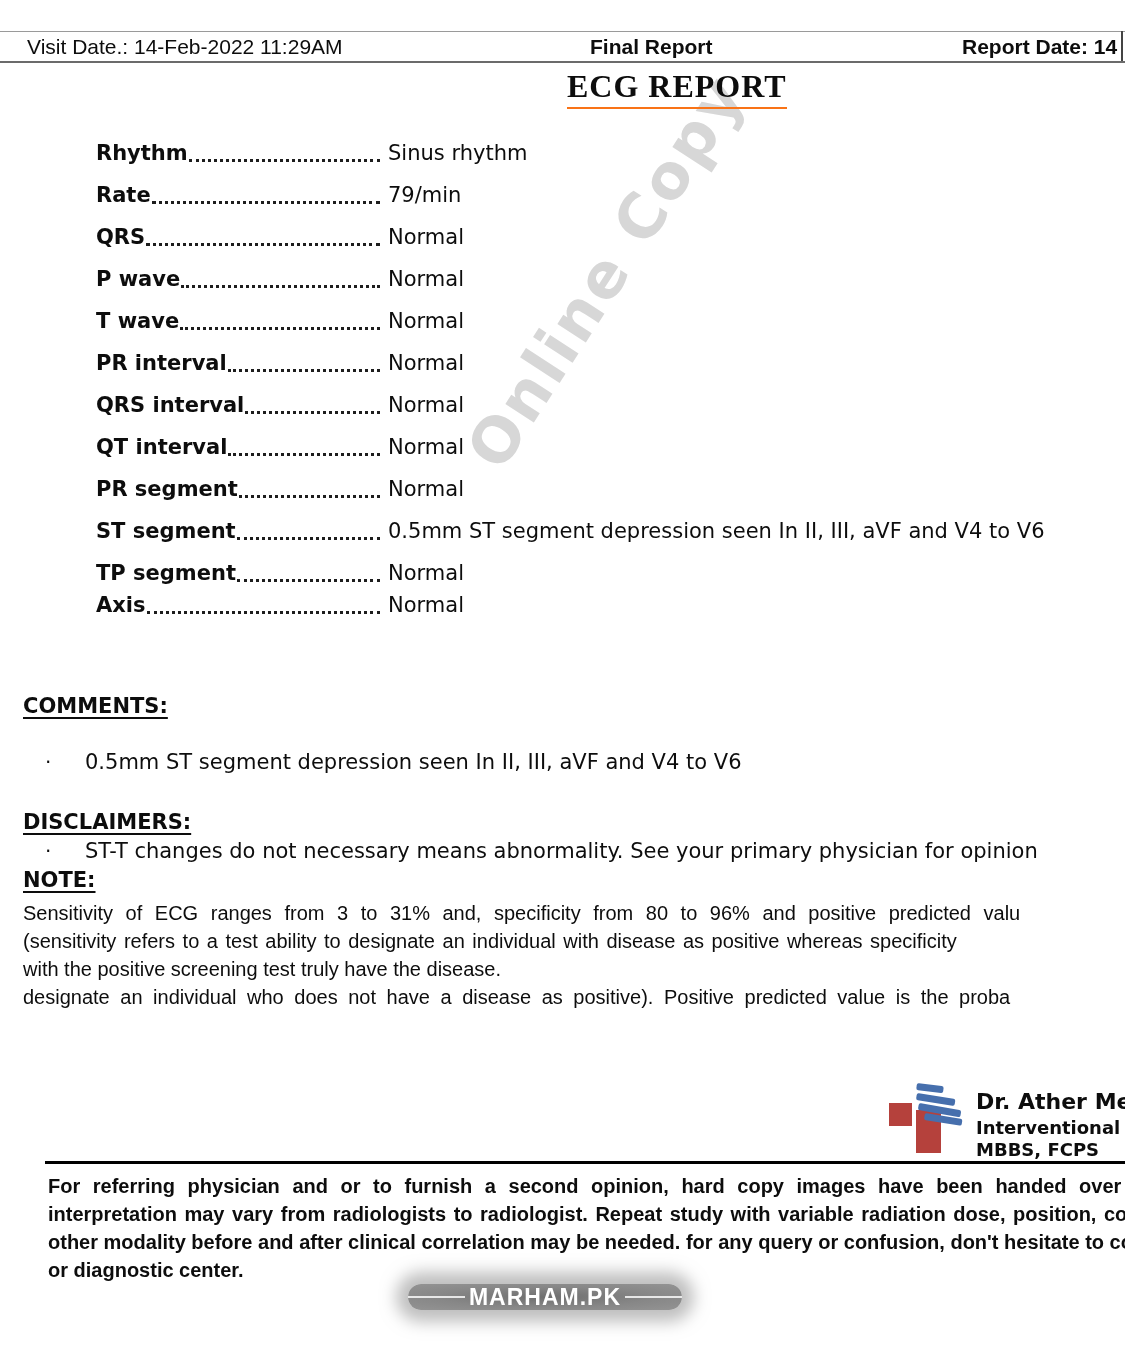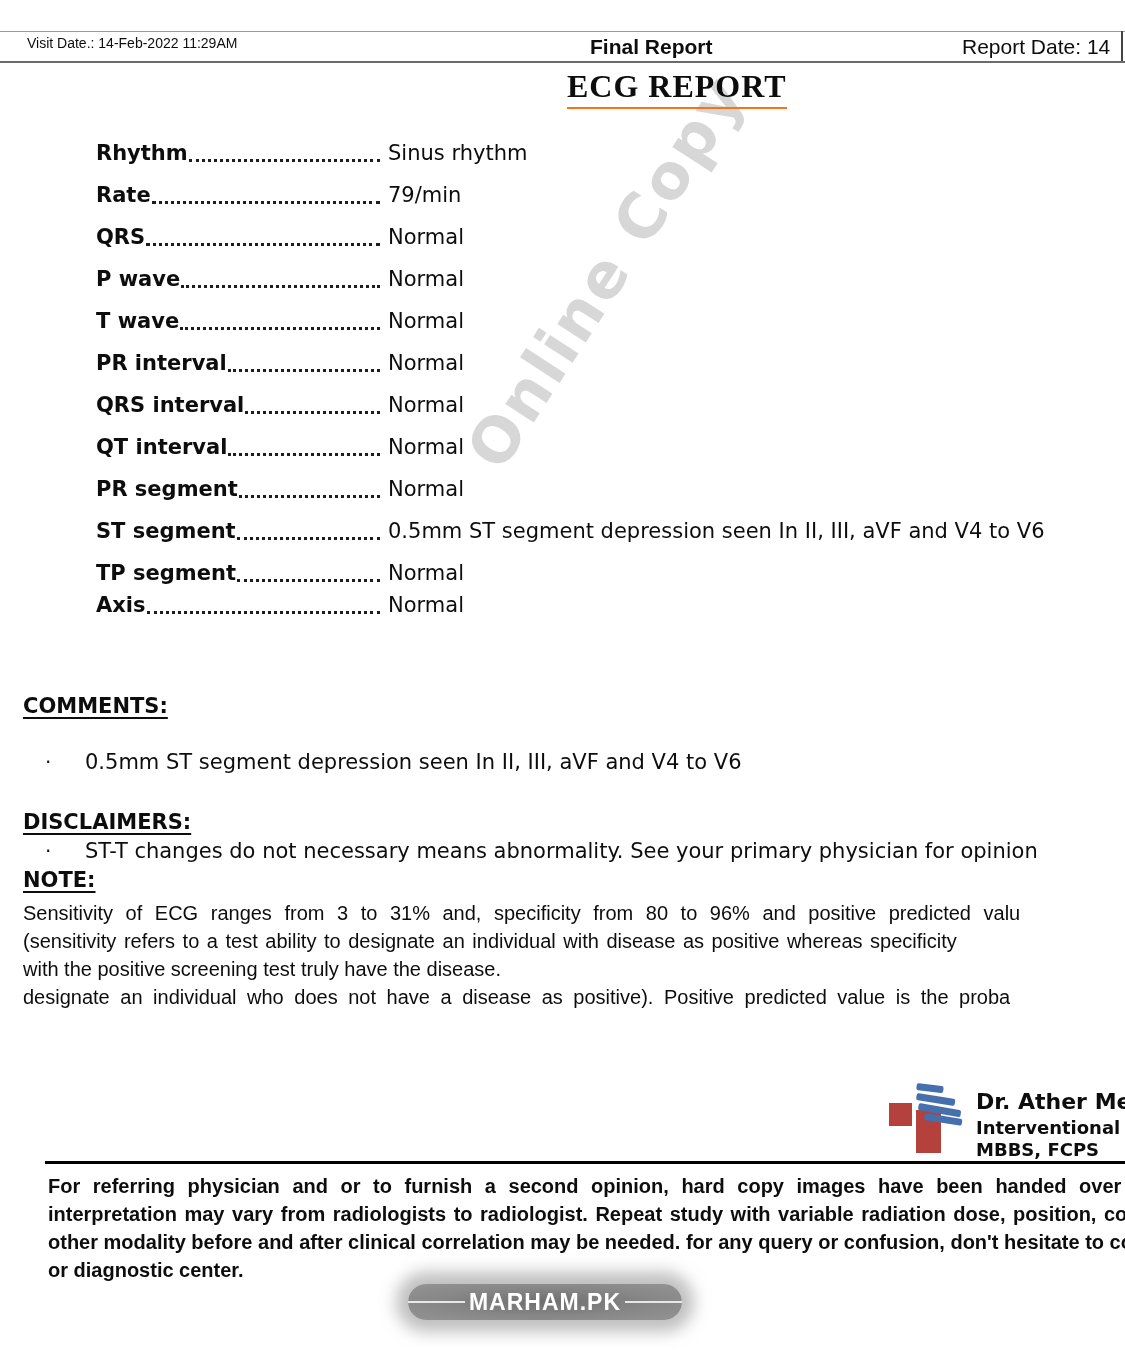--- a/index.html
+++ b/index.html
@@ -16,23 +16,23 @@
     font-size:62px;letter-spacing:3px;color:#d7d7d7;
     white-space:nowrap;z-index:0;
   }
   .layer{position:absolute;inset:0;z-index:1;}
   
   .address{position:absolute;top:8px;left:0;width:1012px;text-align:center;
     font-size:19px;white-space:nowrap;}
   .rule-top{position:absolute;top:31px;left:0;right:0;height:1px;background:#9a9a9a;}
   .rule-mid{position:absolute;top:61px;left:0;right:0;height:2px;background:#6b6b6b;}
   .edge-tick{position:absolute;top:31px;left:1121px;width:2px;height:30px;background:#444;}
-  .visit{position:absolute;top:35px;left:27px;font-size:14px;white-space:nowrap;text-align:right;}
+  .visit{position:absolute;top:35px;left:27px;font-size:21px;white-space:nowrap;text-align:right;}
   .final{position:absolute;top:35px;left:590px;font-size:21px;font-weight:bold;white-space:nowrap;}
-  .rdate{position:absolute;top:35px;left:962px;font-size:21px;white-space:nowrap;}
+  .rdate{position:absolute;top:35px;left:962px;font-size:21px;white-space:nowrap;font-weight:bold;}
   
   .title{
     position:absolute;top:68px;left:567px;
     font-family:"Liberation Serif",serif;font-weight:bold;font-size:32px;
     letter-spacing:1px;border-bottom:2px solid #f97316;padding-bottom:2px;white-space:nowrap;
   }
   
   .fields{position:absolute;top:138px;left:96px;width:1010px;}
   .frow{display:flex;align-items:flex-end;height:28px;margin-bottom:14px;white-space:nowrap;}
   .frow:last-child{margin-top:-10px;}
@@ -63,21 +63,21 @@
   .dname{font-size:22px;margin-top:7px;}
   .dtitle{font-size:18px;margin-top:3px;}
   .dqual{font-size:18px;margin-top:1px;}
   
   .foot-rule{position:absolute;top:1161px;left:45px;right:0;height:3px;background:#000;}
   .foot{position:absolute;top:1172px;left:48px;width:1077px;
     font-weight:bold;font-size:20px;line-height:28px;}
   .foot-line{white-space:nowrap;overflow:hidden;}
   
   .marham{
-    position:absolute;top:1284px;left:408px;width:274px;height:36px;
+    position:absolute;top:1284px;left:408px;width:274px;height:26px;
     background:radial-gradient(ellipse at center,#6f6f6f 0%,#878787 55%,#949494 100%);
     border-radius:18px;box-shadow:0 0 16px 12px rgba(128,128,128,0.5);
     display:flex;align-items:center;justify-content:flex-end;
   }
   .mline{flex:1;height:2px;background:rgba(255,255,255,0.8);}
   .mtext{color:#fff;font-weight:bold;font-size:23px;letter-spacing:1px;padding:0 4px;white-space:nowrap;}
 </style>
 </head>
 <body>
 

